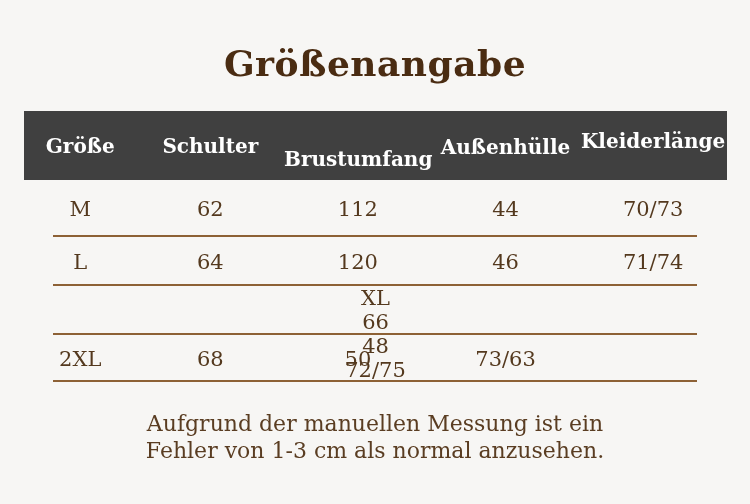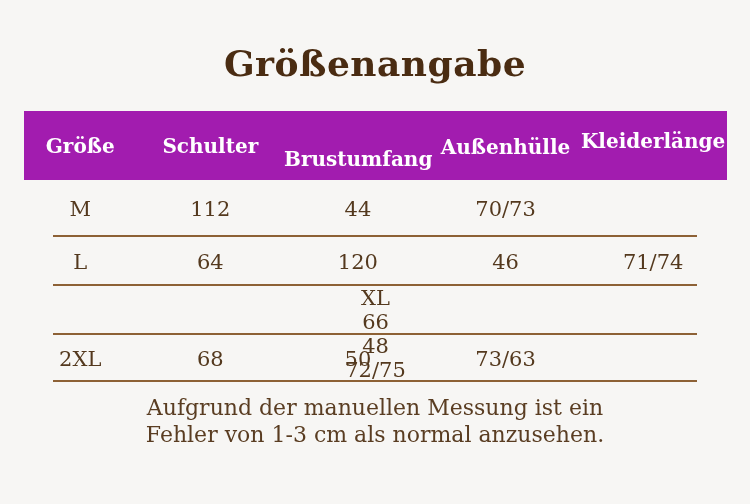--- a/index.html
+++ b/index.html
@@ -30,21 +30,21 @@
     letter-spacing: 0.5px;
   }
   .size-table {
     position: absolute;
     left: 24px;
     top: 111px;
     width: 703px;
   }
   .thead {
     height: 69px;
-    background: #a21caf;
+    background: #404040;
     display: flex;
     align-items: center;
   }
   .th {
     color: #ffffff;
     font-weight: bold;
     font-size: 20px;
     text-align: center;
   }
   
@@ -75,21 +75,21 @@
   .row-4 { height: 47px; }
   .td {
     font-size: 21px;
     color: #54391e;
     text-align: center;
   }
   .note {
     margin: 0;
     position: absolute;
     left: 0;
-    top: 394px;
+    top: 410px;
     width: 750px;
     text-align: center;
     font-size: 22px;
     line-height: 27px;
     color: #5a3d22;
   }
 </style>
 </head>
 <body>
 
@@ -102,20 +102,21 @@
     <div class="thead">
       <div class="th c1">Größe</div>
       <div class="th c2">Schulter</div>
       <div class="th c3">Brustumfang</div>
       <div class="th c4">Außenhülle</div>
       <div class="th c5">Kleiderlänge</div>
     </div>
 
     <div class="row row-1">
       <div class="td c1">M</div>
+      <div class="td c2">62</div>
       <div class="td c3">112</div>
       <div class="td c4">44</div>
       <div class="td c5">70/73</div>
     </div>
 
     <div class="row row-2">
       <div class="td c1">L</div>
       <div class="td c2">64</div>
       <div class="td c3">120</div>
       <div class="td c4">46</div>

